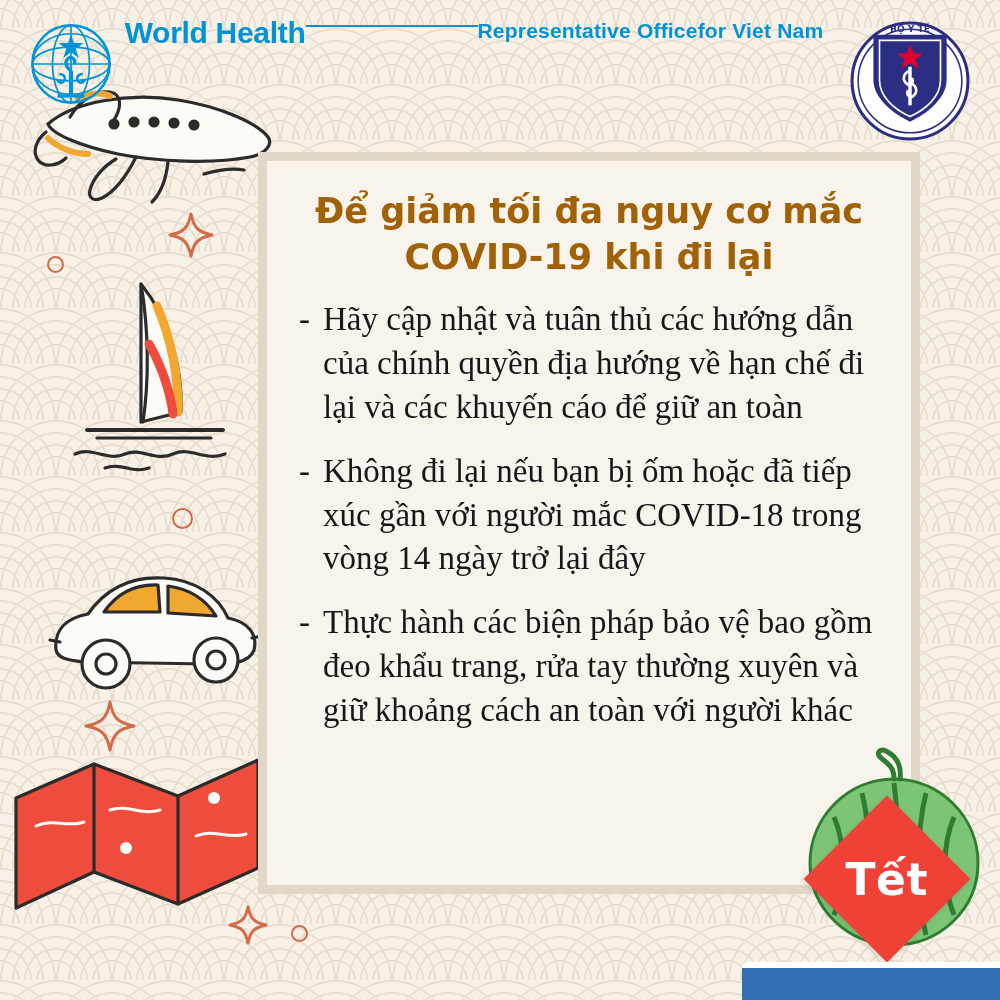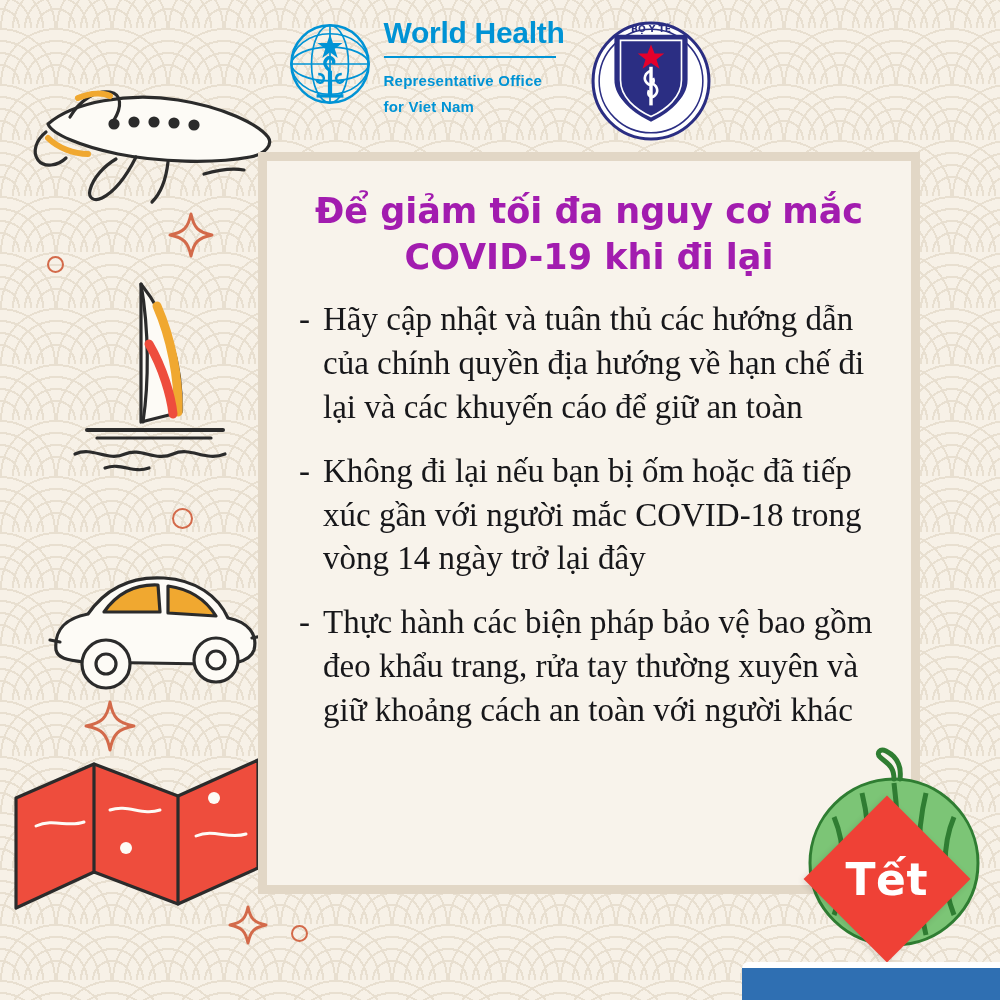--- a/index.html
+++ b/index.html
@@ -54,42 +54,41 @@
     gap: 12px;
   }
   .who-emblem {
     width: 84px;
     height: 84px;
     flex: none;
     margin-top: 4px;
   }
   .who-text {
     display: flex;
-    flex-direction: column;
+    flex-direction: row;
     line-height: 1.02;
   }
   .who-name {
     color: #0093d5;
     font-size: 30px;
     font-weight: bold;
     letter-spacing: -0.3px;
   }
   .who-rule {
     margin: 7px 0 6px 0;
     width: 172px;
     height: 2px;
     background: #0093d5;
   }
   .who-sub {
     color: #0093d5;
-    font-size: 15px;
+    font-size: 21px;
     font-weight: bold;
     line-height: 1.25;
     letter-spacing: 0.2px;
-    margin-top: 8px;
   }
   .moh-emblem {
     width: 122px;
     height: 122px;
     flex: none;
     margin-top: 2px;
   }
 
   
   .card {
@@ -103,21 +102,21 @@
     box-sizing: border-box;
   }
   .card-inner {
     padding: 28px 30px 0 30px;
   }
   .card-title {
     text-align: center;
     font-family: "DejaVu Sans", sans-serif;
     font-weight: bold;
     font-size: 35px;
-    color: #a21caf;
+    color: #a16207;
     line-height: 1.3;
     margin: 0 0 18px 0;
   }
   .bullets {
     margin: 0;
     padding: 0;
     list-style: none;
   }
   .bullet {
     display: flex;

